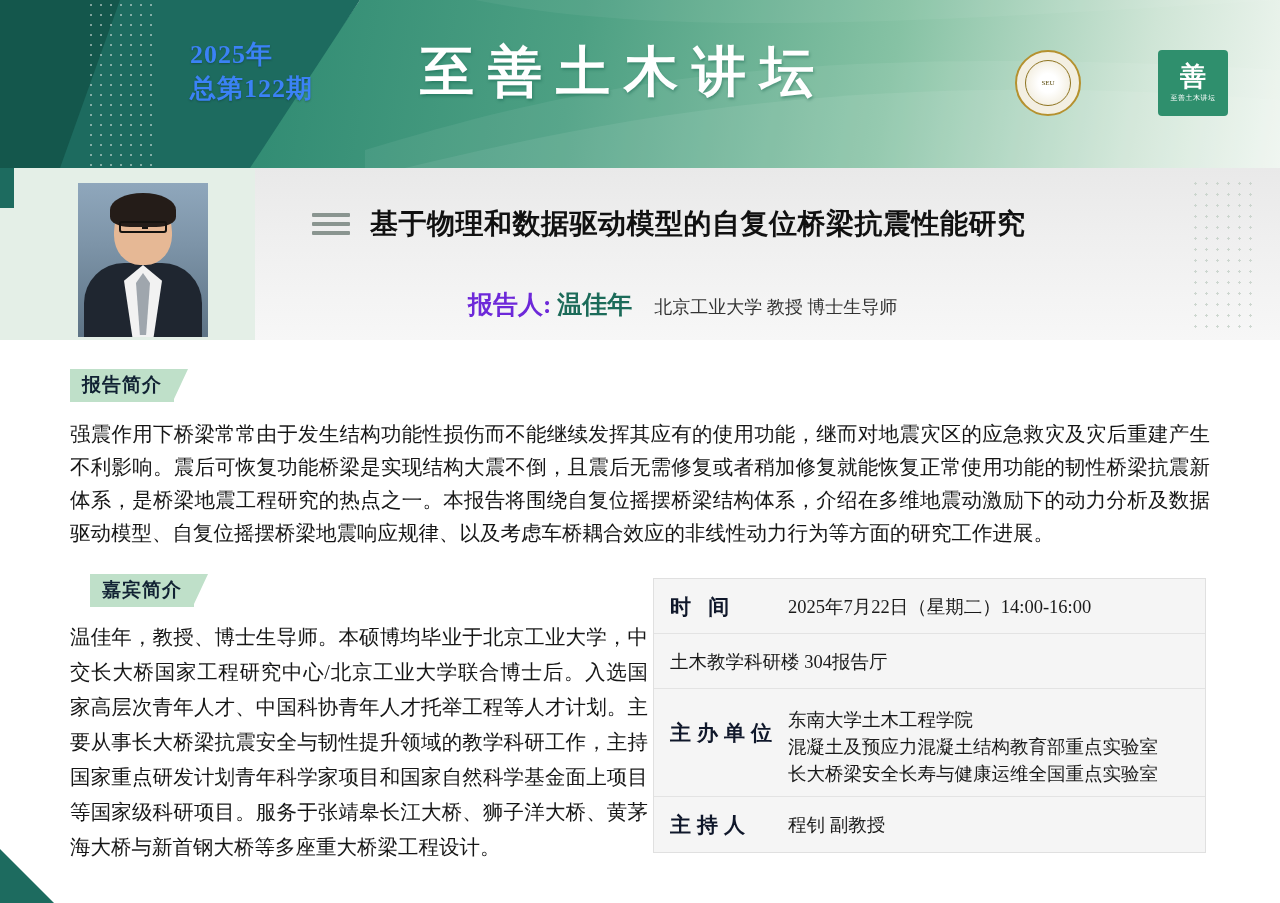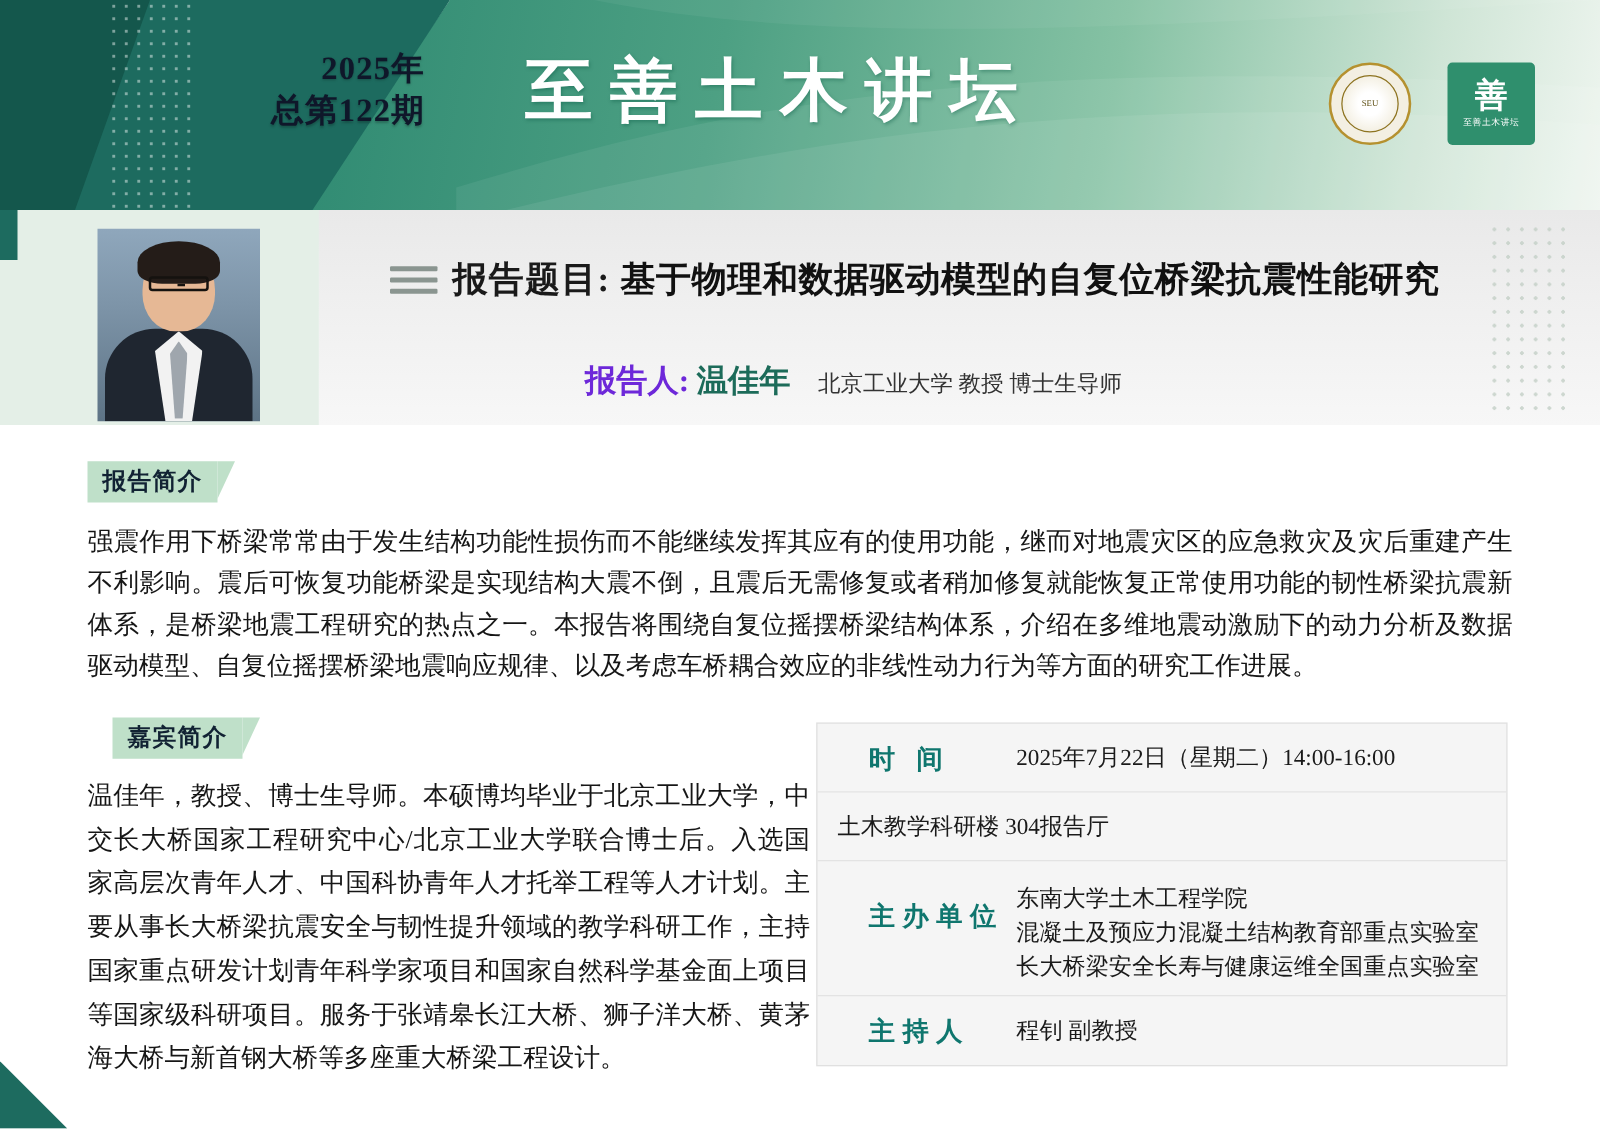--- a/index.html
+++ b/index.html
@@ -37,37 +37,37 @@
     opacity:.5;
   }
   .hdr-dots {
     position:absolute; left:86px; top:0; width:70px; height:168px;
     background-image:radial-gradient(#ffffff 1.4px, transparent 1.5px);
     background-size:10px 10px;
     opacity:.45;
   }
   .issue {
     position:absolute; left:190px; top:38px; width:150px;
-    text-align:right; color:#0f172a;
+    text-align:left; color:#3b82f6;
     font-family:"Liberation Serif", serif;
     font-weight:bold; font-size:26px; line-height:34px;
     letter-spacing:1px;
     text-shadow:0 1px 2px rgba(0,0,0,.25);
   }
   .forum-title {
     position:absolute; left:420px; top:36px;
     font-family:"Liberation Serif", serif;
     font-weight:bold;
     font-size:54px;
     letter-spacing:14px;
     color:#ffffff;
     text-shadow:1px 2px 3px rgba(0,80,60,.35);
   }
   .logo-round {
-    position:absolute; left:1063px; top:50px;
+    position:absolute; left:1015px; top:50px;
     width:66px; height:66px; border-radius:50%;
     background:#f3efe2;
     border:2px solid #b5912f;
     display:flex; align-items:center; justify-content:center;
     font-size:8px; color:#6b5a12; text-align:right; line-height:9px;
     font-family:"Liberation Serif", serif;
     overflow:hidden;
   }
   .logo-round .inner {
     width:46px; height:46px; border-radius:50%;
@@ -222,24 +222,23 @@
   }
   .info-row {
     display:flex; align-items:flex-start;
     border-bottom:1px solid #e3e3e3;
     padding:0 16px;
   }
   .info-row:last-child { border-bottom:none; }
   .info-row .k {
     width:118px; flex:0 0 118px;
     font-family:"Liberation Serif", serif;
-    font-weight:bold; font-size:21px; color:#0f766e;
+    font-weight:bold; font-size:21px; color:#0f172a;
     letter-spacing:6px;
     padding-top:14px;
-    margin-left:25px;
   }
   .info-row .v {
     font-family:"Liberation Serif", serif;
     font-size:18.5px; color:#1a1a1a; line-height:27px;
     padding-top:15px;
   }
   .info-row.r1 { height:55px; }
   .info-row.r2 { height:55px; }
   .info-row.r3 { height:55px; }
   .info-row.r4 { height:108px; }
@@ -302,21 +301,20 @@
   <div class="hair"></div>
   <div class="glasses"></div>
 </div>
 
 <div class="title-row">
   <span class="hamburger">
       <i></i>
       <i></i>
       <i></i>
     </span>
-  <span class="title-label">报告题目:</span>
   <span class="title-text">基于物理和数据驱动模型的自复位桥梁抗震性能研究</span>
 </div>
 
 <div class="speaker-row">
   <span class="speaker-label">报告人:</span>
   <span class="speaker-name">温佳年</span>
   <span class="speaker-affil">北京工业大学 教授 博士生导师</span>
 </div>
 
 <div class="sec-head" id="sec-abstract">

